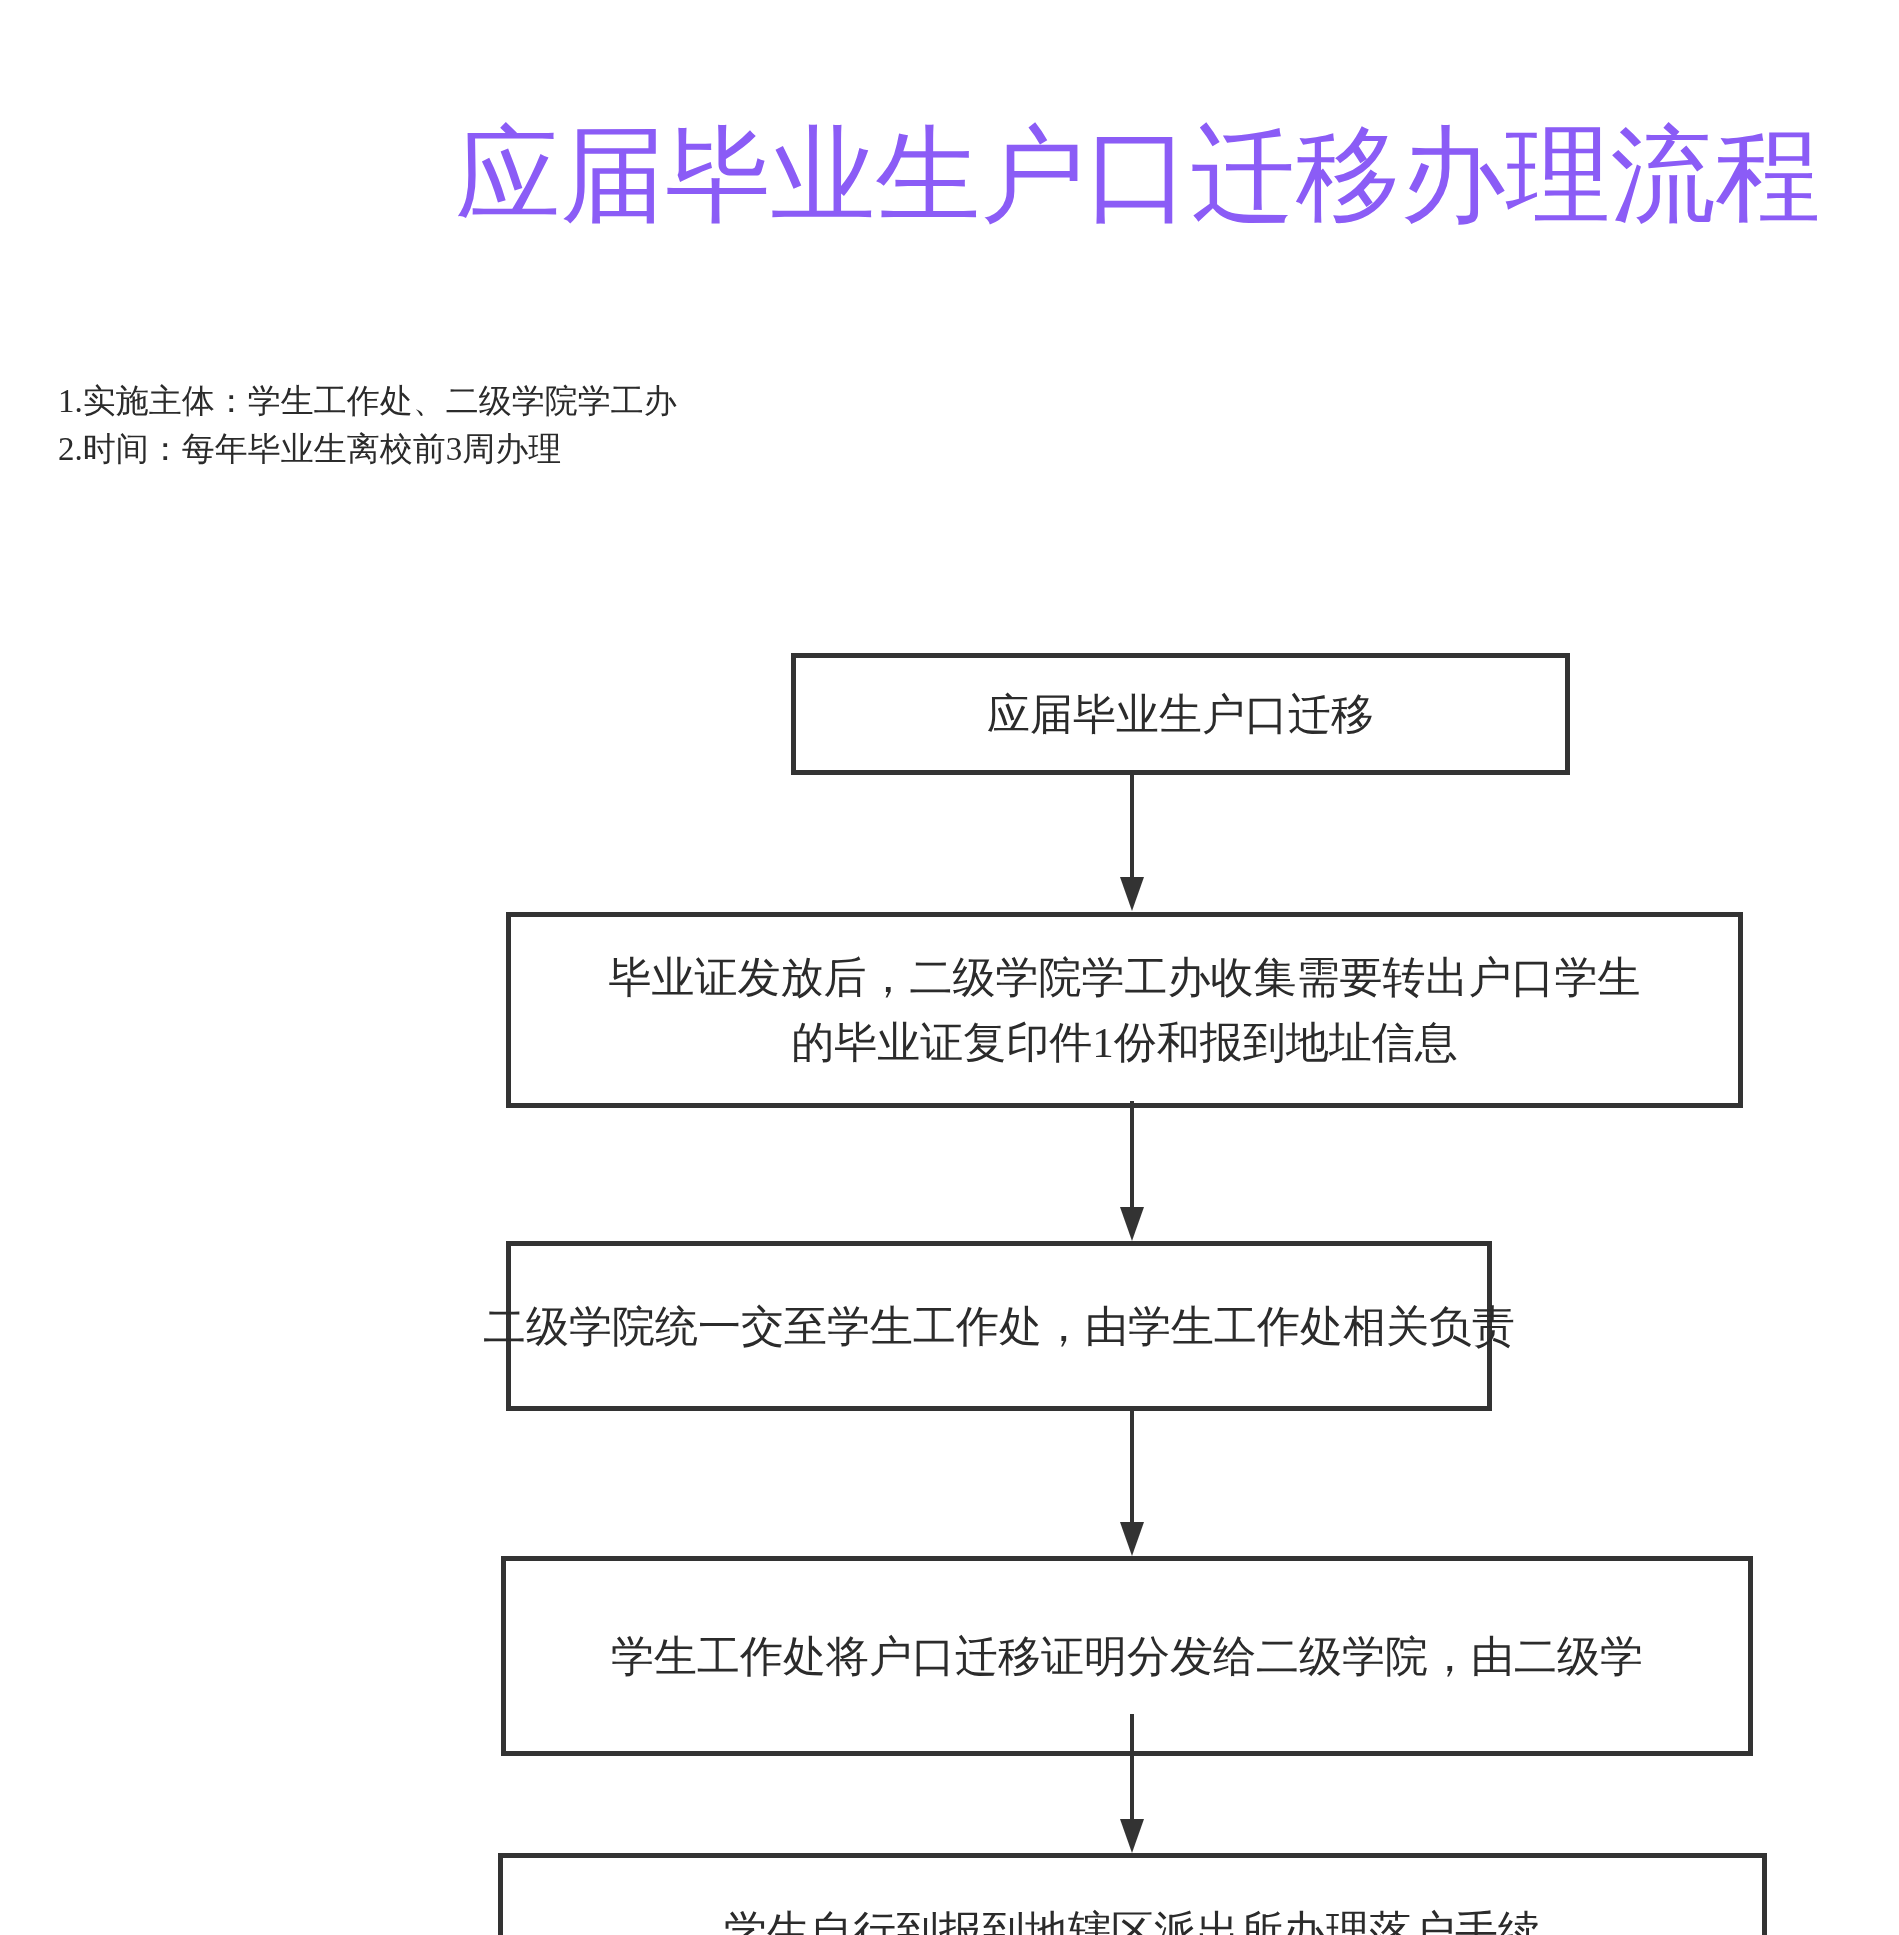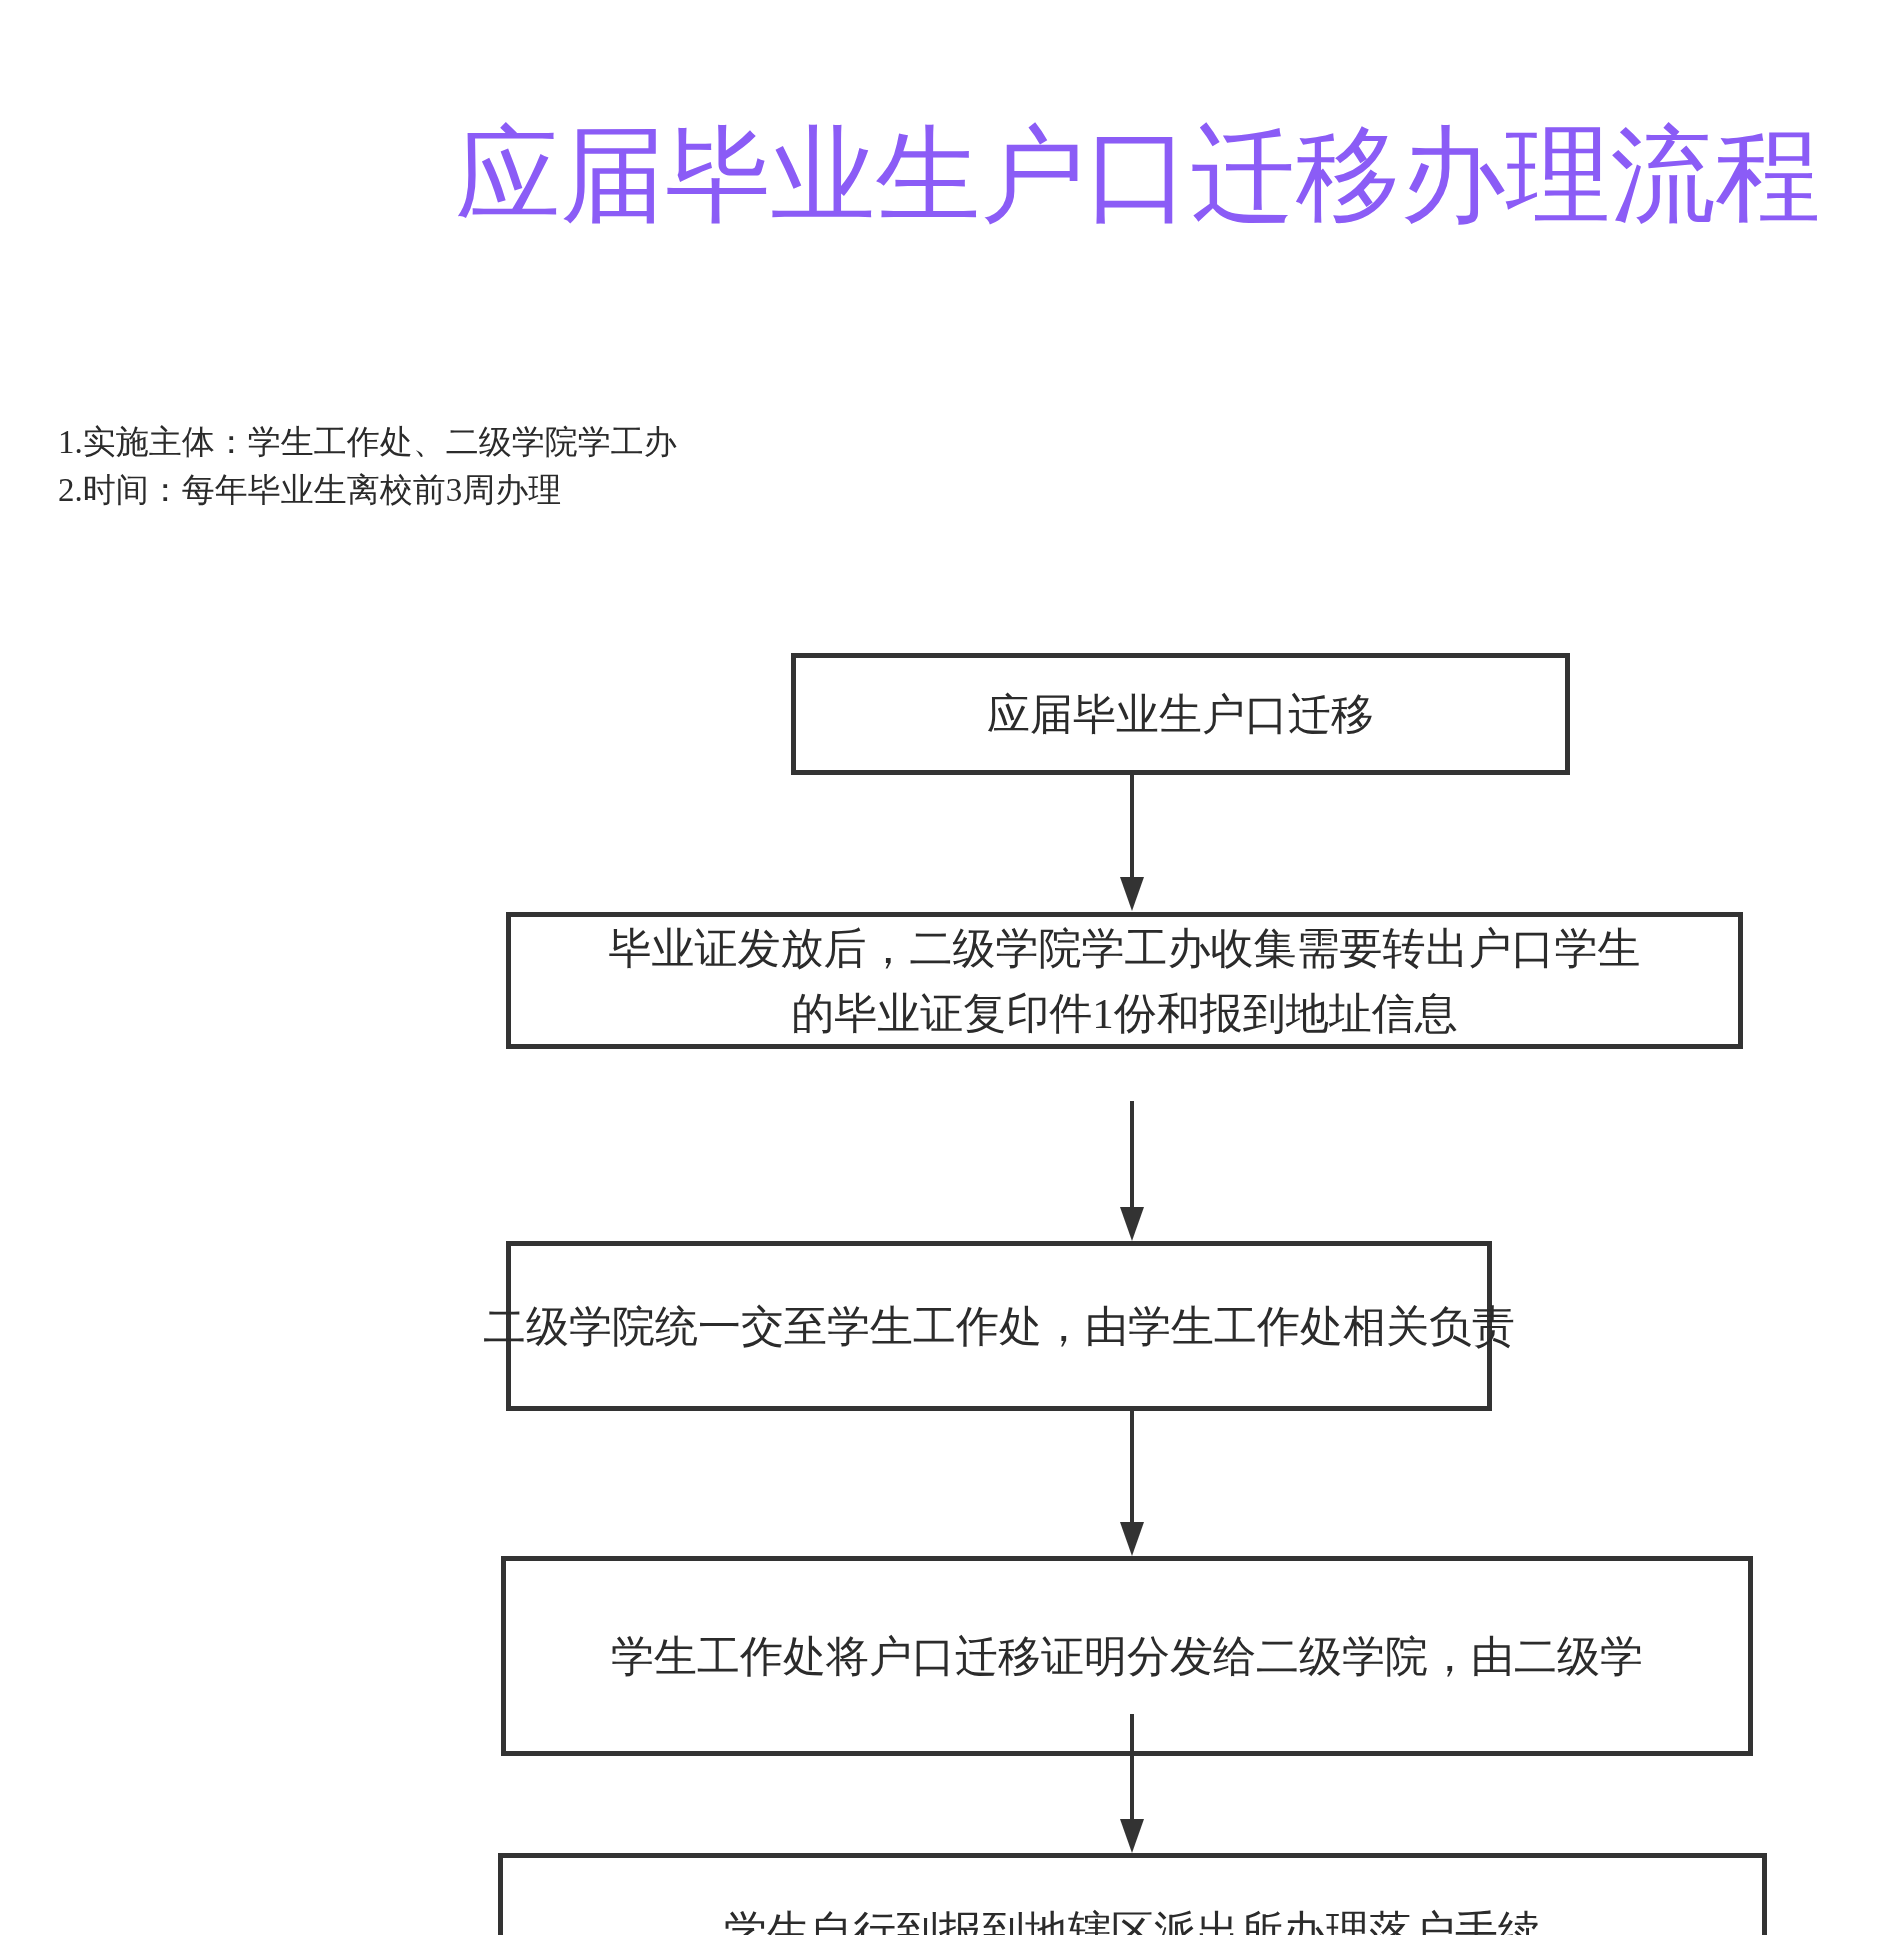--- a/index.html
+++ b/index.html
@@ -31,21 +31,20 @@
   }
 
   
   #notes {
     position: absolute;
     left: 58px;
     top: 377px;
     font-size: 33px;
     line-height: 48px;
     color: #2b2b2b;
-    margin-top: 41px;
   }
   .note-line { white-space: nowrap; }
 
   
   .box {
     position: absolute;
     box-sizing: border-box;
     border: 5px solid #333333;
     background: #ffffff;
     display: flex;
@@ -55,21 +54,21 @@
     text-align: center;
   }
   .box .line {
     font-size: 43px;
     line-height: 65px;
     color: #2b2b2b;
     white-space: nowrap;
   }
 
   #box1 { left: 743px; top: 653px; width: 779px; height: 122px; margin-left: 48px; }
-  #box2 { left: 506px; top: 912px; width: 1237px; height: 137px; }
+  #box2 { left: 506px; top: 912px; width: 1237px; height: 196px; }
   #box3 { left: 506px; top: 1241px; width: 986px; height: 170px; }
   #box4 { left: 501px; top: 1556px; width: 1252px; height: 200px; }
   #box5 { left: 498px; top: 1853px; width: 1269px; height: 157px; }
 
   
   .arrow {
     position: absolute;
     left: 1119px;           
     width: 25.6px;
     display: flex;

